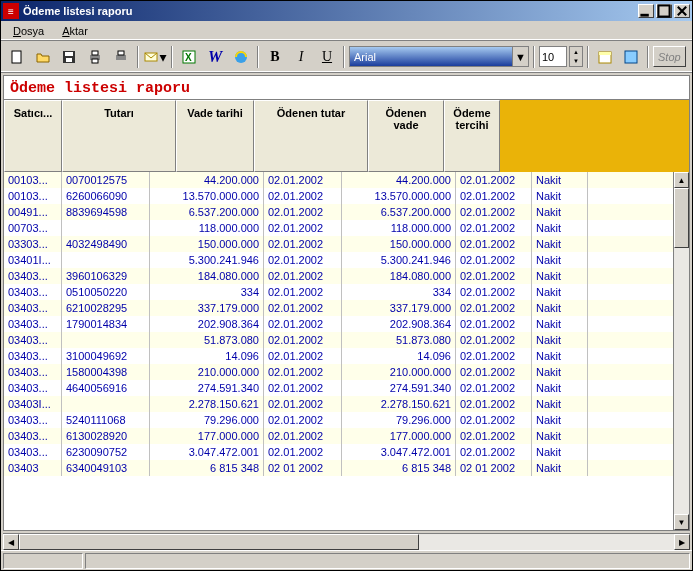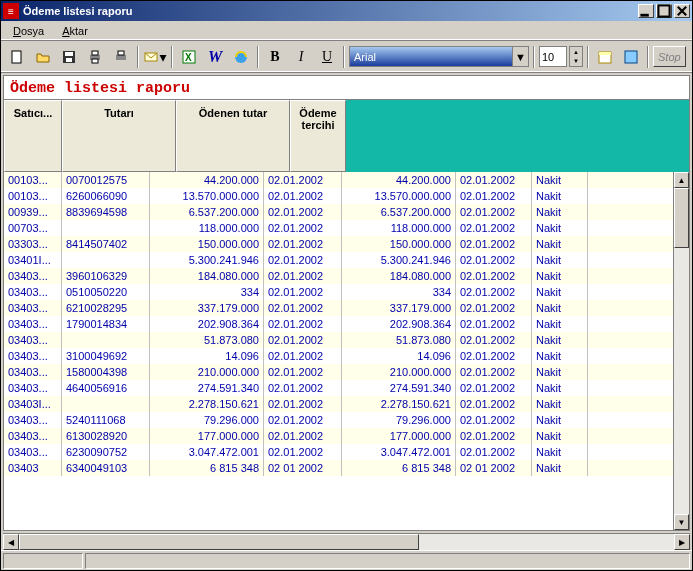--- a/index.html
+++ b/index.html
@@ -154,21 +154,21 @@
     margin: 0 2px 2px 2px;
     border: 1px solid #808080;
     background: #fff;
     display: flex;
     flex-direction: column;
     overflow: hidden;
     font-size: 11px;
   }
   .grid-header {
     display: flex;
-    background: #14b8a6;
+    background: #eab308;
   }
   .grid-header .th {
     border: 1px solid;
     border-color: #fff #808080 #808080 #fff;
     background: #ece9d8;
     padding: 6px 4px;
     font-weight: bold;
     text-align: center;
     height: 72px;
     display: flex;
@@ -372,21 +372,24 @@
     <div class="tsep"></div>
     <div class="stop-btn">Stop</div>
   </div>
 
   <div class="report-title">Ödeme listesi raporu</div>
 
   <div class="grid-wrap">
     <div class="grid-header">
       <div class="th c0">Satıcı...</div>
       <div class="th c2">Tutarı</div>
+      <div class="th c3">Vade tarihi</div>
       <div class="th c4">Ödenen tutar</div>
+      <div class="th c5">Ödenen
+vade</div>
       <div class="th c6">Ödeme
 tercihi</div>
     </div>
     <div class="grid-body" id="grid-body">
       <div class="grid-row">
           <div class="td c0">00103...</div>
           <div class="td c1">0070012575</div>
           <div class="td c2">44.200.000</div>
           <div class="td c3">02.01.2002</div>
           <div class="td c4">44.200.000</div>
@@ -396,40 +399,40 @@
         <div class="grid-row">
           <div class="td c0">00103...</div>
           <div class="td c1">6260066090</div>
           <div class="td c2">13.570.000.000</div>
           <div class="td c3">02.01.2002</div>
           <div class="td c4">13.570.000.000</div>
           <div class="td c5">02.01.2002</div>
           <div class="td c6">Nakit</div>
         </div>
         <div class="grid-row">
-          <div class="td c0">00939...</div>
+          <div class="td c0">00491...</div>
           <div class="td c1">8839694598</div>
           <div class="td c2">6.537.200.000</div>
           <div class="td c3">02.01.2002</div>
           <div class="td c4">6.537.200.000</div>
           <div class="td c5">02.01.2002</div>
           <div class="td c6">Nakit</div>
         </div>
         <div class="grid-row">
           <div class="td c0">00703...</div>
           <div class="td c1"></div>
           <div class="td c2">118.000.000</div>
           <div class="td c3">02.01.2002</div>
           <div class="td c4">118.000.000</div>
           <div class="td c5">02.01.2002</div>
           <div class="td c6">Nakit</div>
         </div>
         <div class="grid-row">
           <div class="td c0">03303...</div>
-          <div class="td c1">8414507402</div>
+          <div class="td c1">4032498490</div>
           <div class="td c2">150.000.000</div>
           <div class="td c3">02.01.2002</div>
           <div class="td c4">150.000.000</div>
           <div class="td c5">02.01.2002</div>
           <div class="td c6">Nakit</div>
         </div>
         <div class="grid-row">
           <div class="td c0">03401I...</div>
           <div class="td c1"></div>
           <div class="td c2">5.300.241.946</div>

